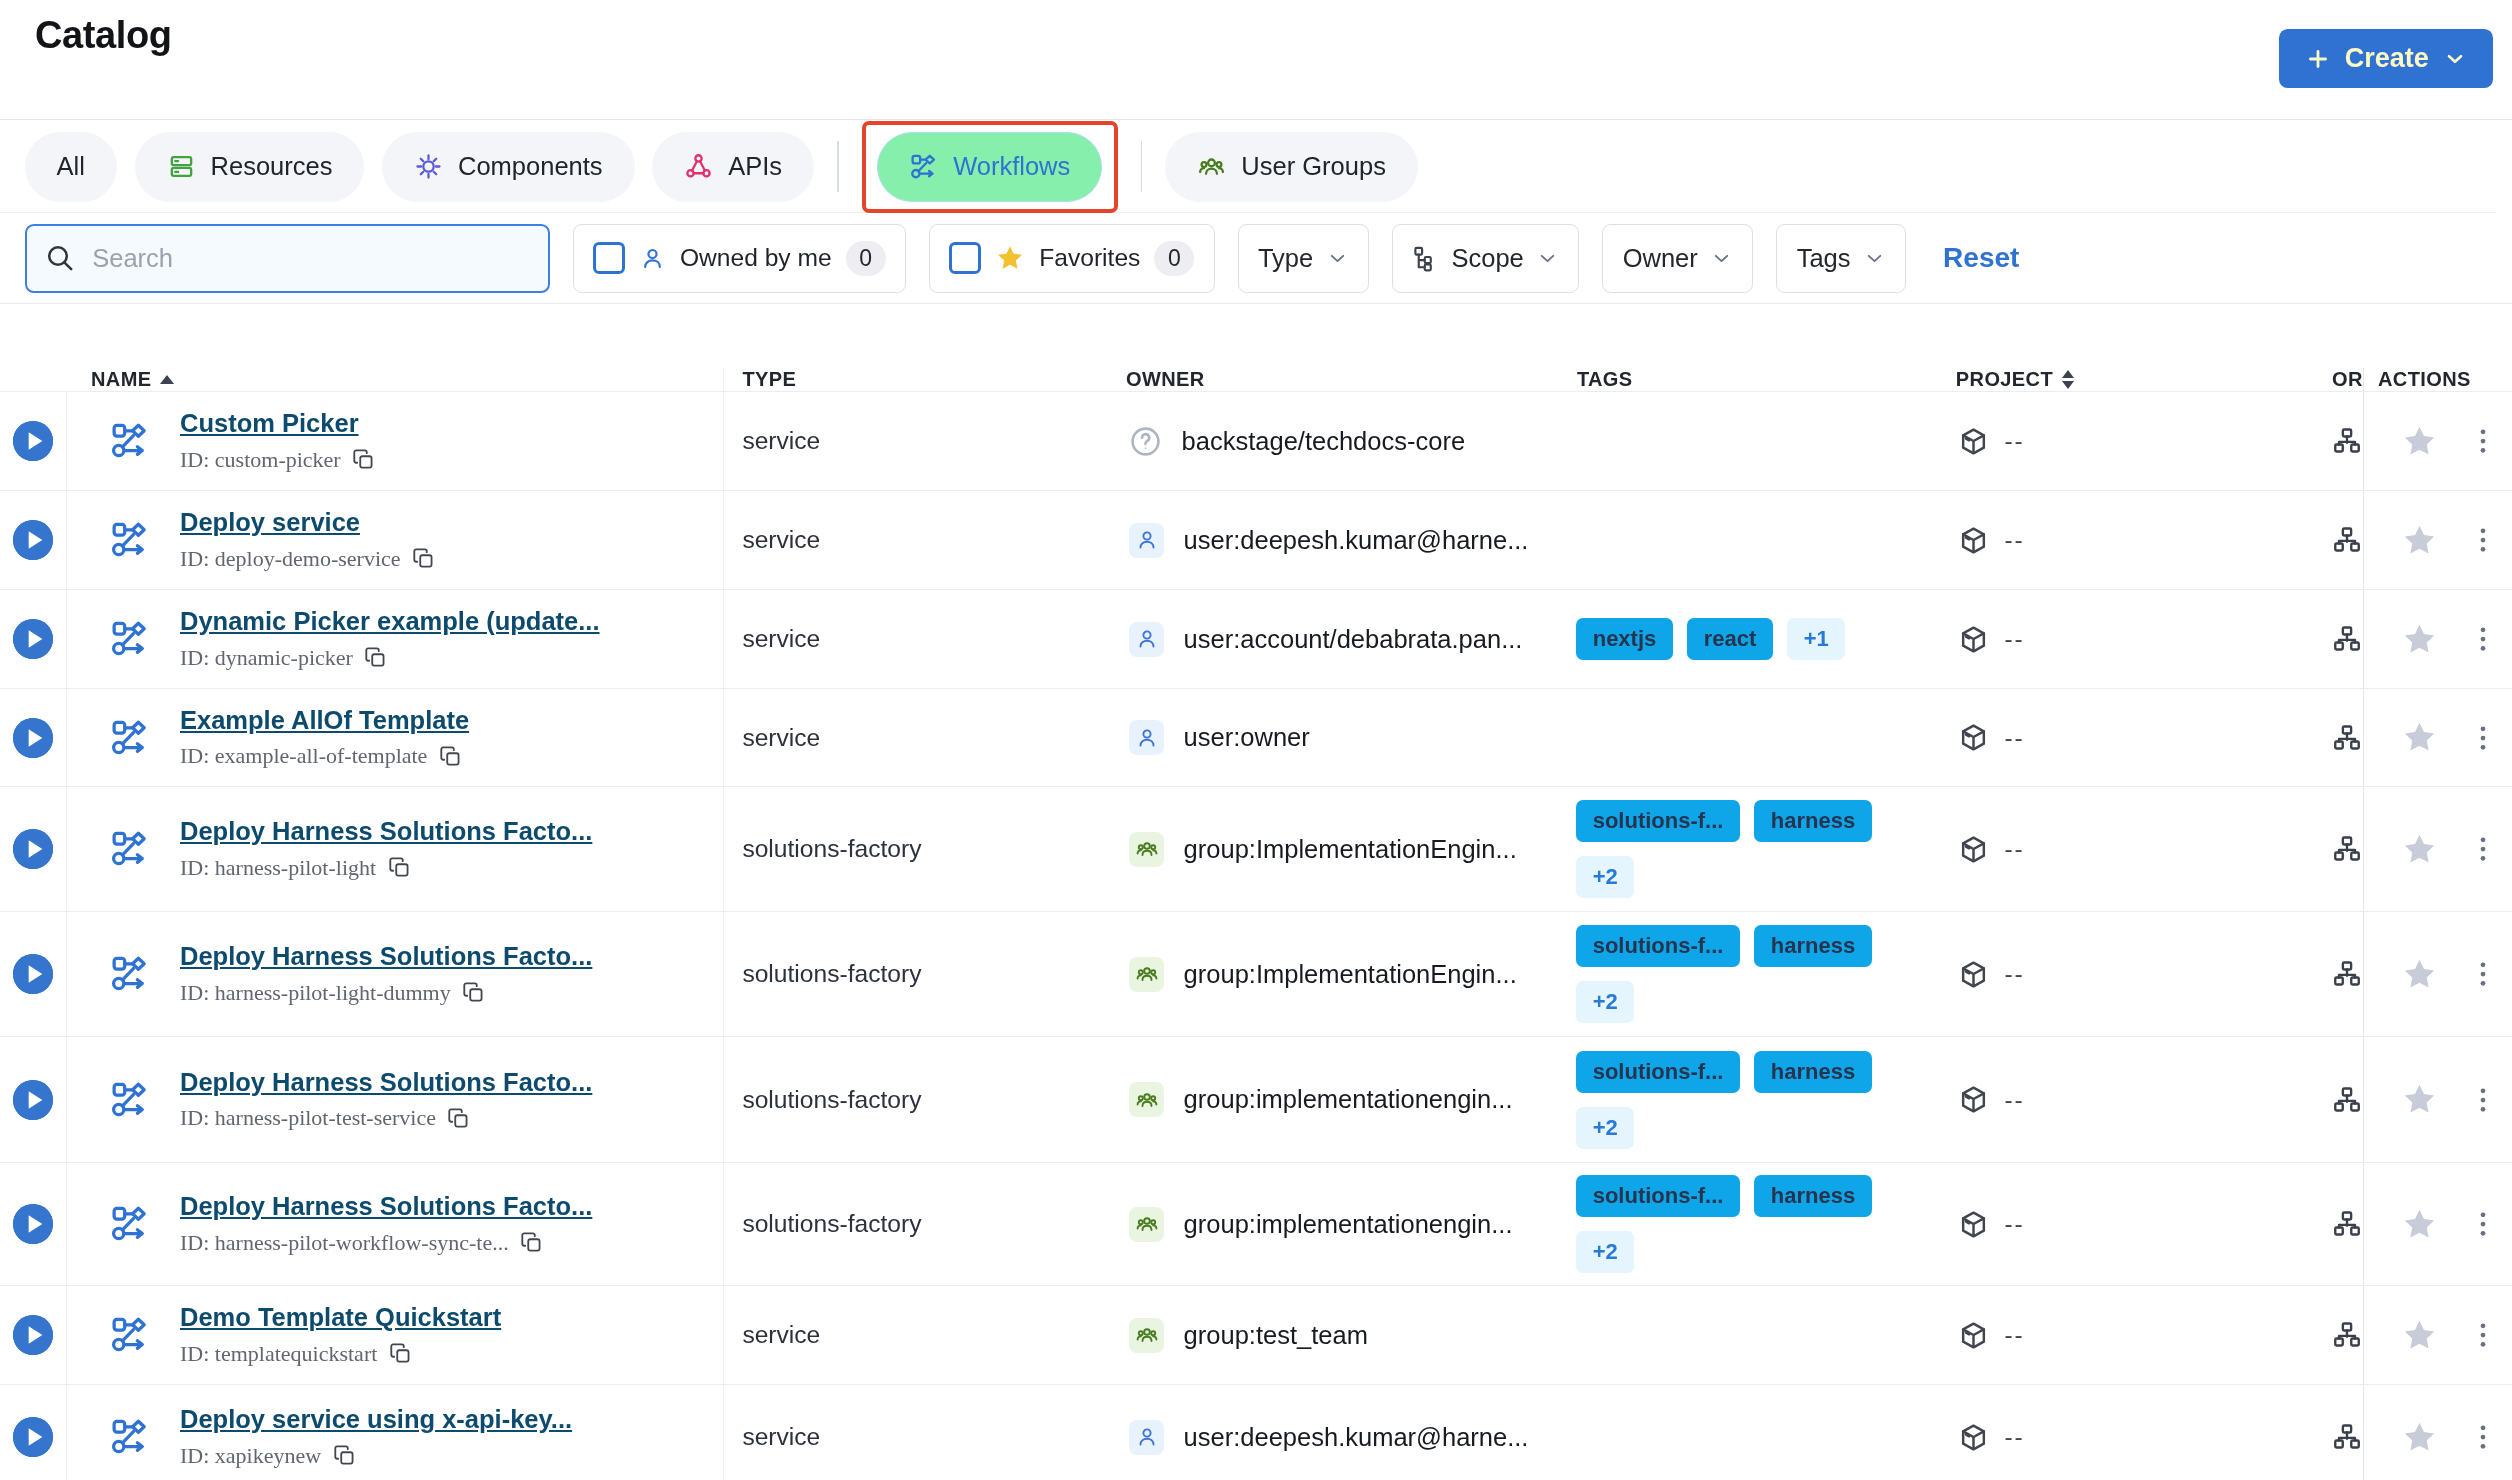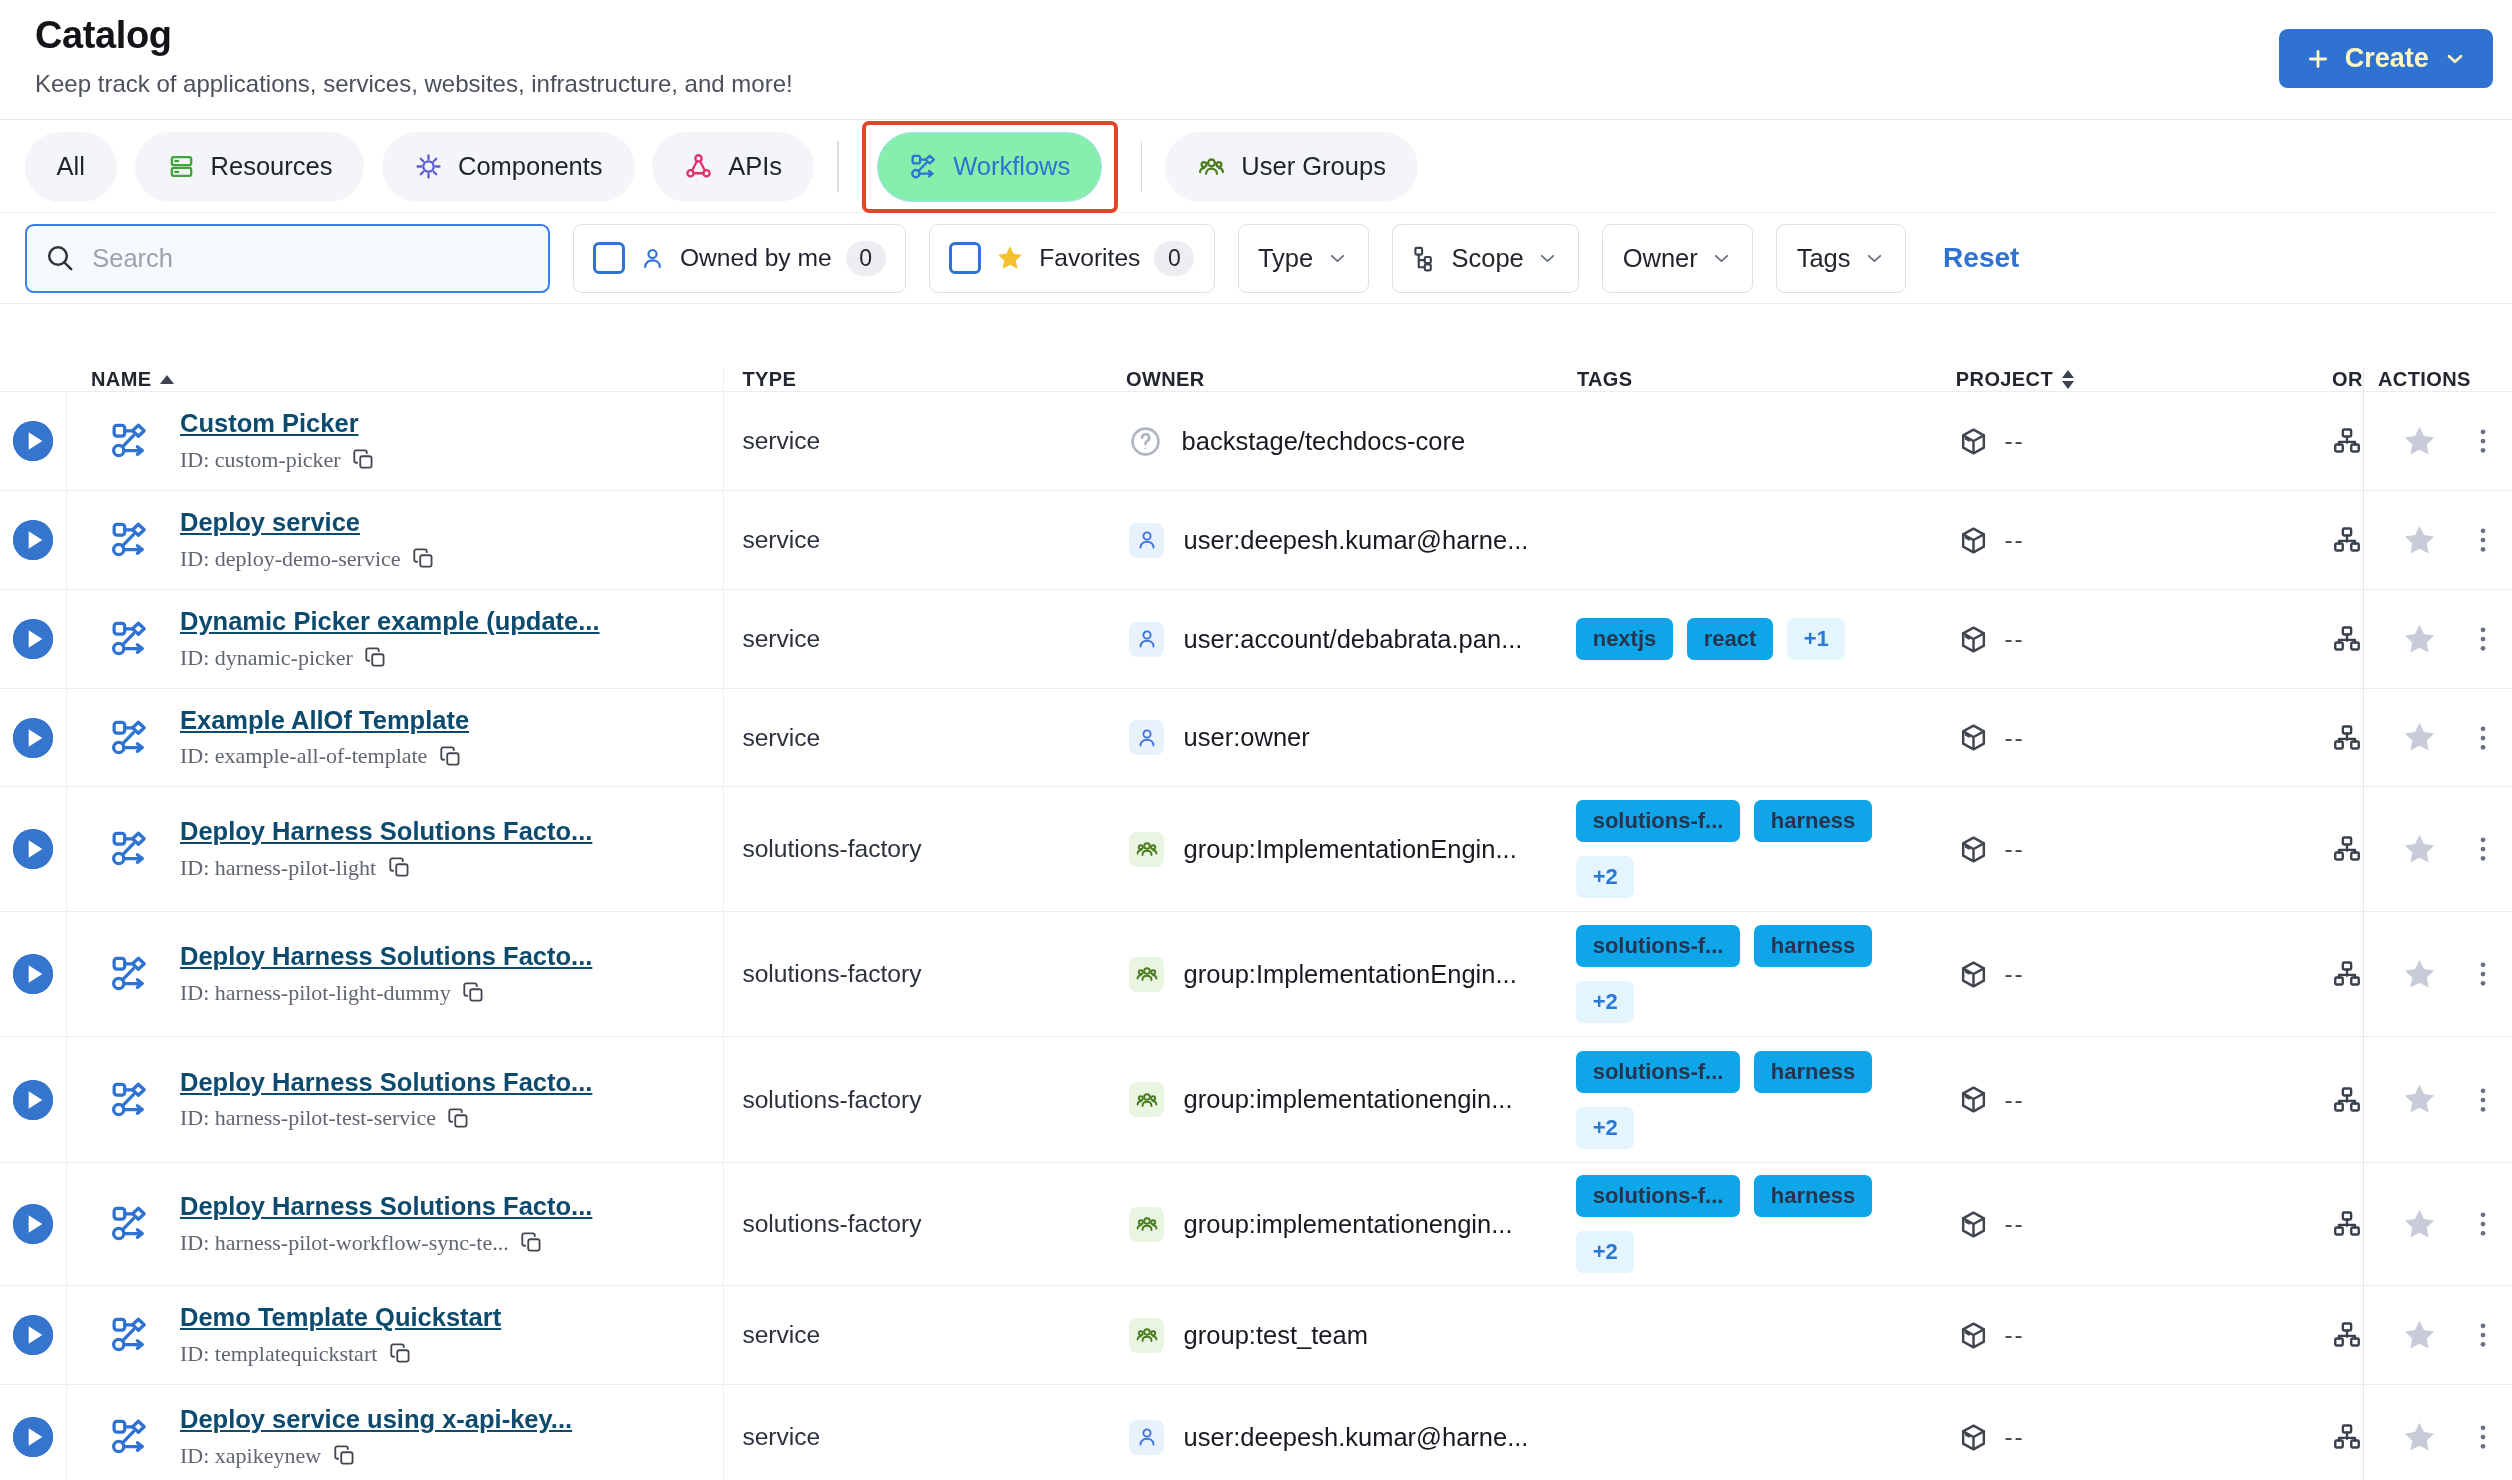--- a/index.html
+++ b/index.html
@@ -94,21 +94,20 @@
   .star-icon { width:37px; height:37px; color:#c8ccd8; cursor:pointer; }
   .dots-icon { width:30px; height:30px; color:#697083; cursor:pointer; }
 </style>
 </head>
 <body>
 
 <div class="page">
 
   <div class="topbar">
     <div class="page-title">Catalog</div>
-    <div class="page-subtitle">Keep track of applications, services, websites, infrastructure, and more!</div>
     <button class="create-btn">
       <svg class="ic" width="26" height="26" viewBox="0 0 24 24">
           <path d="M12 5v14M5 12h14"></path>
         </svg>
       <span>Create</span>
       <svg class="ic" width="24" height="24" viewBox="0 0 24 24">
           <path d="M6 9.2l6 5.6 6-5.6"></path>
         </svg>
     </button>
   </div>

